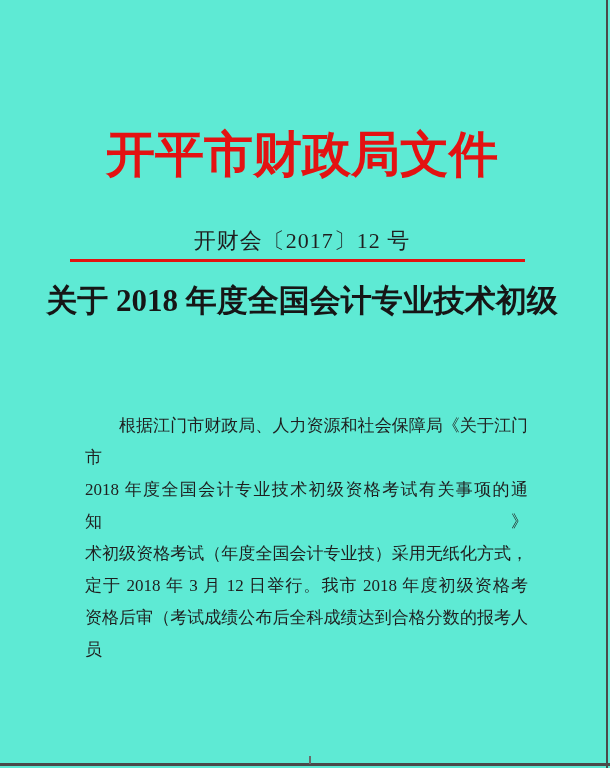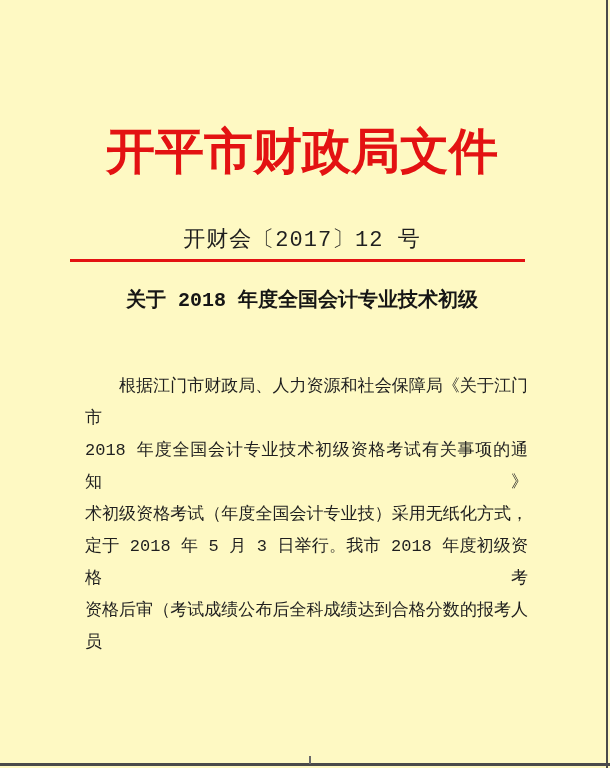--- a/index.html
+++ b/index.html
@@ -4,23 +4,23 @@
 <style>
   html, body {
     margin: 0;
     padding: 0;
     background: #ffffff;
   }
   .page {
     position: relative;
     width: 610px;
     height: 768px;
-    background: #fef9c3;
+    background: #5eead4;
     overflow: hidden;
-    font-family: Liberation Mono, monospace;
+    font-family: Liberation Serif, serif;
     color: #222222;
   }
   
   .banner-title {
     position: absolute;
     top: 124px;
     left: 0;
     width: 604px;
     text-align: center;
     font-size: 49px;
@@ -52,21 +52,21 @@
     background: var(--red, #e31212);
   }
   
   .notice-title {
     position: absolute;
     top: 283px;
     left: 0;
     width: 604px;
     text-align: center;
     font-weight: bold;
-    font-size: 20px;
+    font-size: 31px;
     line-height: 35px;
     color: #161616;
   }
   
   .body-text {
     position: absolute;
     top: 371px;
     left: 85px;
     width: 443px;
     font-size: 17px;
@@ -75,20 +75,21 @@
   }
   .body-text .line {
     white-space: normal;
   }
   .jl {
     text-align: justify;
     text-align-last: justify;
   }
   .indent {
     text-indent: 2em;
+    margin-top: 39px;
   }
   
   .right-edge {
     position: absolute;
     top: 0;
     right: 2px;
     width: 2px;
     height: 768px;
     background: #4a4a4a;
   }
@@ -121,21 +122,21 @@
   <div class="red-rule"></div>
 
   <div class="notice-title">
     <div>关于 2018 年度全国会计专业技术初级</div>
   </div>
 
   <div class="body-text">
     <div class="line jl indent">根据江门市财政局、人力资源和社会保障局《关于江门市</div>
     <div class="line jl">2018 年度全国会计专业技术初级资格考试有关事项的通知》</div>
     <div class="line jl">术初级资格考试（年度全国会计专业技）采用无纸化方式，</div>
-    <div class="line jl">定于 2018 年 5 月 3 日举行。我市 2018 年度初级资格考</div>
+    <div class="line jl">定于 2018 年 3 月 12 日举行。我市 2018 年度初级资格考</div>
     <div class="line jl">资格后审（考试成绩公布后全科成绩达到合格分数的报考人员</div>
 
   </div>
 
   <div class="right-edge"></div>
   <div class="bottom-edge"></div>
   <div class="divider-tick"></div>
 
 </div>
 

